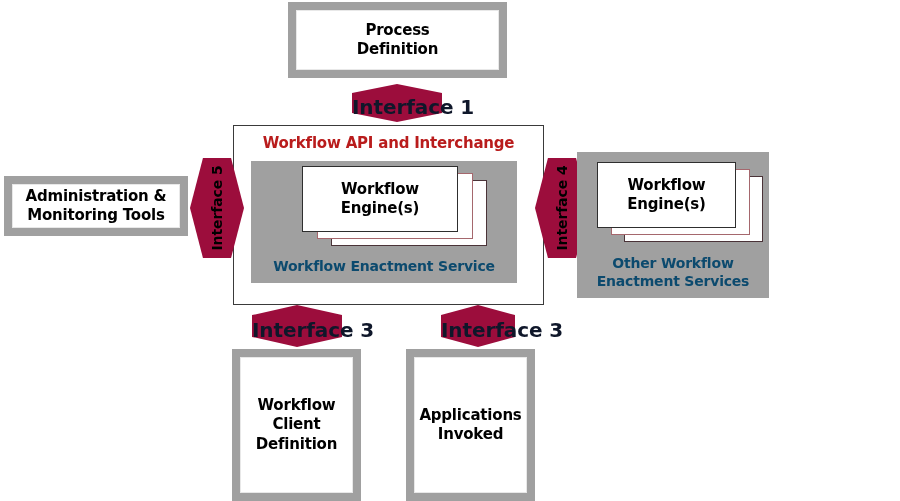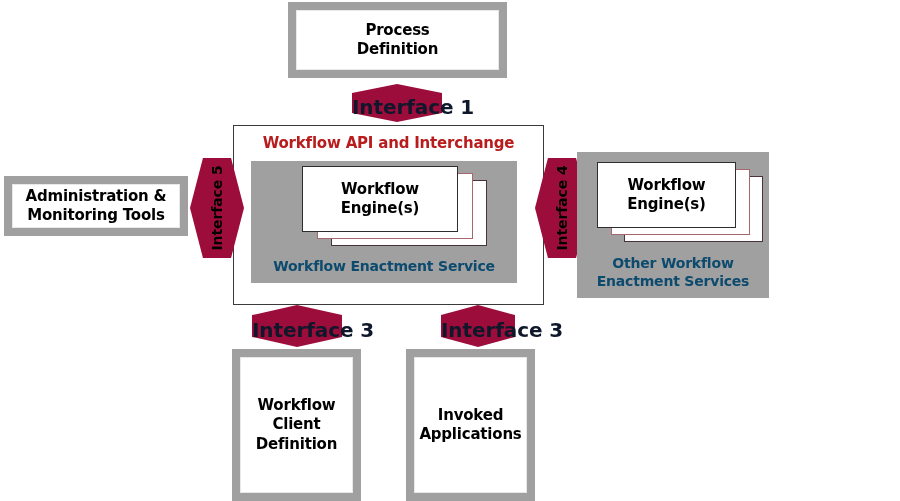--- a/index.html
+++ b/index.html
@@ -255,19 +255,19 @@
         <div>Workflow</div>
         <div>Client</div>
         <div>Definition</div>
       </div>
     </div>
   </div>
 
   <div class="gbox" id="invoked-applications-box" style="left:406px; top:349px; width:129px; height:152px;">
     <div class="inner">
       <div class="boxlabel">
+        <div>Applications</div>
         <div>Invoked</div>
-        <div>Applications</div>
       </div>
     </div>
   </div>
 
 </div>
 
 </body></html>

